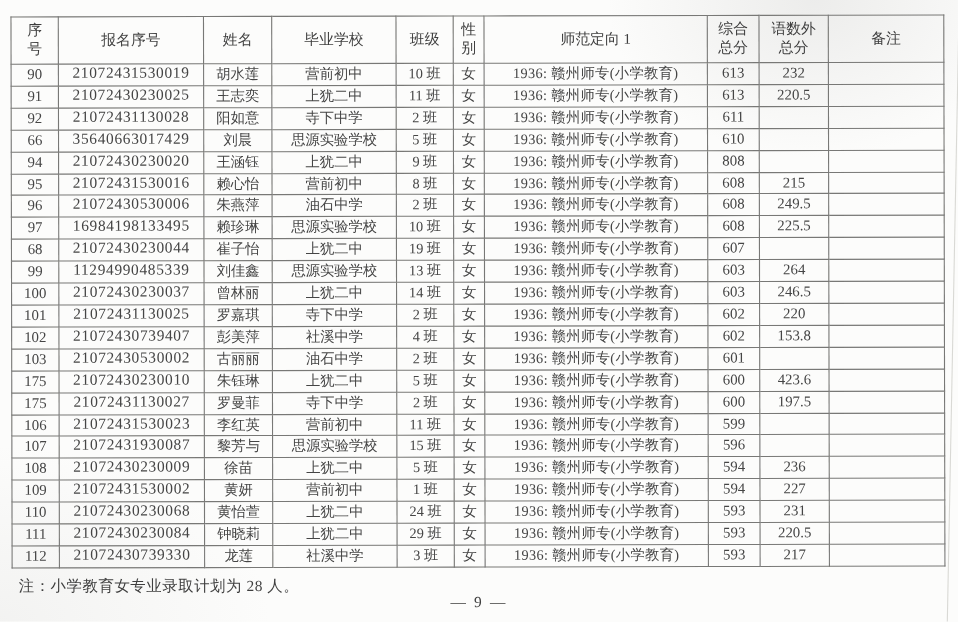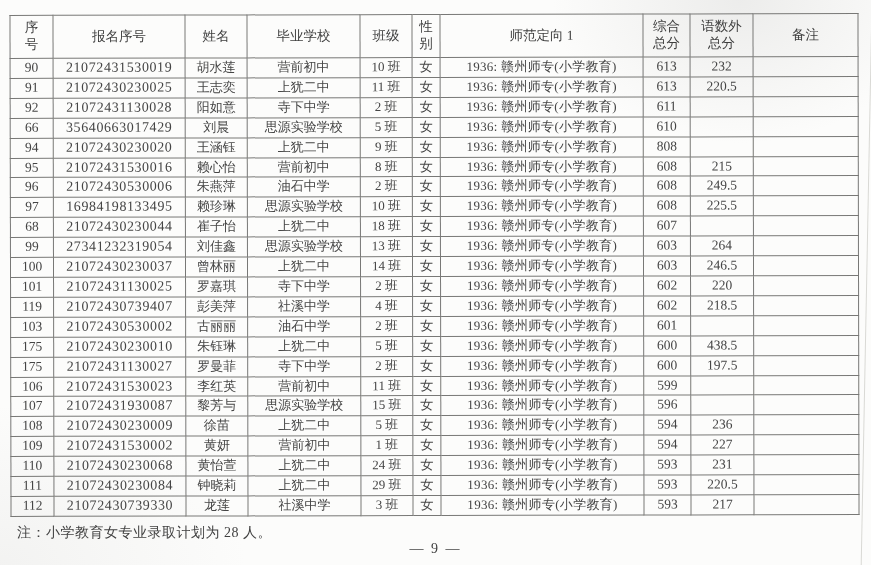--- a/index.html
+++ b/index.html
@@ -224,30 +224,30 @@
           <td class="c-orientation">1936: 赣州师专(小学教育)</td>
           <td class="c-total">608</td>
           <td class="c-lsw">225.5</td>
           <td class="c-remark"></td>
         </tr>
         <tr>
           <td class="c-no">68</td>
           <td class="c-reg">21072430230044</td>
           <td class="c-name">崔子怡</td>
           <td class="c-school">上犹二中</td>
-          <td class="c-cls">18 班</td>
+          <td class="c-cls">19 班</td>
           <td class="c-gender">女</td>
           <td class="c-orientation">1936: 赣州师专(小学教育)</td>
           <td class="c-total">607</td>
           <td class="c-lsw"></td>
           <td class="c-remark"></td>
         </tr>
         <tr>
           <td class="c-no">99</td>
-          <td class="c-reg">27341232319054</td>
+          <td class="c-reg">11294990485339</td>
           <td class="c-name">刘佳鑫</td>
           <td class="c-school">思源实验学校</td>
           <td class="c-cls">13 班</td>
           <td class="c-gender">女</td>
           <td class="c-orientation">1936: 赣州师专(小学教育)</td>
           <td class="c-total">603</td>
           <td class="c-lsw">264</td>
           <td class="c-remark"></td>
         </tr>
         <tr>
@@ -268,29 +268,29 @@
           <td class="c-name">罗嘉琪</td>
           <td class="c-school">寺下中学</td>
           <td class="c-cls">2 班</td>
           <td class="c-gender">女</td>
           <td class="c-orientation">1936: 赣州师专(小学教育)</td>
           <td class="c-total">602</td>
           <td class="c-lsw">220</td>
           <td class="c-remark"></td>
         </tr>
         <tr>
-          <td class="c-no">119</td>
+          <td class="c-no">102</td>
           <td class="c-reg">21072430739407</td>
           <td class="c-name">彭美萍</td>
           <td class="c-school">社溪中学</td>
           <td class="c-cls">4 班</td>
           <td class="c-gender">女</td>
           <td class="c-orientation">1936: 赣州师专(小学教育)</td>
           <td class="c-total">602</td>
-          <td class="c-lsw">218.5</td>
+          <td class="c-lsw">153.8</td>
           <td class="c-remark"></td>
         </tr>
         <tr>
           <td class="c-no">103</td>
           <td class="c-reg">21072430530002</td>
           <td class="c-name">古丽丽</td>
           <td class="c-school">油石中学</td>
           <td class="c-cls">2 班</td>
           <td class="c-gender">女</td>
           <td class="c-orientation">1936: 赣州师专(小学教育)</td>
@@ -300,21 +300,21 @@
         </tr>
         <tr>
           <td class="c-no">175</td>
           <td class="c-reg">21072430230010</td>
           <td class="c-name">朱钰琳</td>
           <td class="c-school">上犹二中</td>
           <td class="c-cls">5 班</td>
           <td class="c-gender">女</td>
           <td class="c-orientation">1936: 赣州师专(小学教育)</td>
           <td class="c-total">600</td>
-          <td class="c-lsw">438.5</td>
+          <td class="c-lsw">423.6</td>
           <td class="c-remark"></td>
         </tr>
         <tr>
           <td class="c-no">175</td>
           <td class="c-reg">21072431130027</td>
           <td class="c-name">罗曼菲</td>
           <td class="c-school">寺下中学</td>
           <td class="c-cls">2 班</td>
           <td class="c-gender">女</td>
           <td class="c-orientation">1936: 赣州师专(小学教育)</td>

